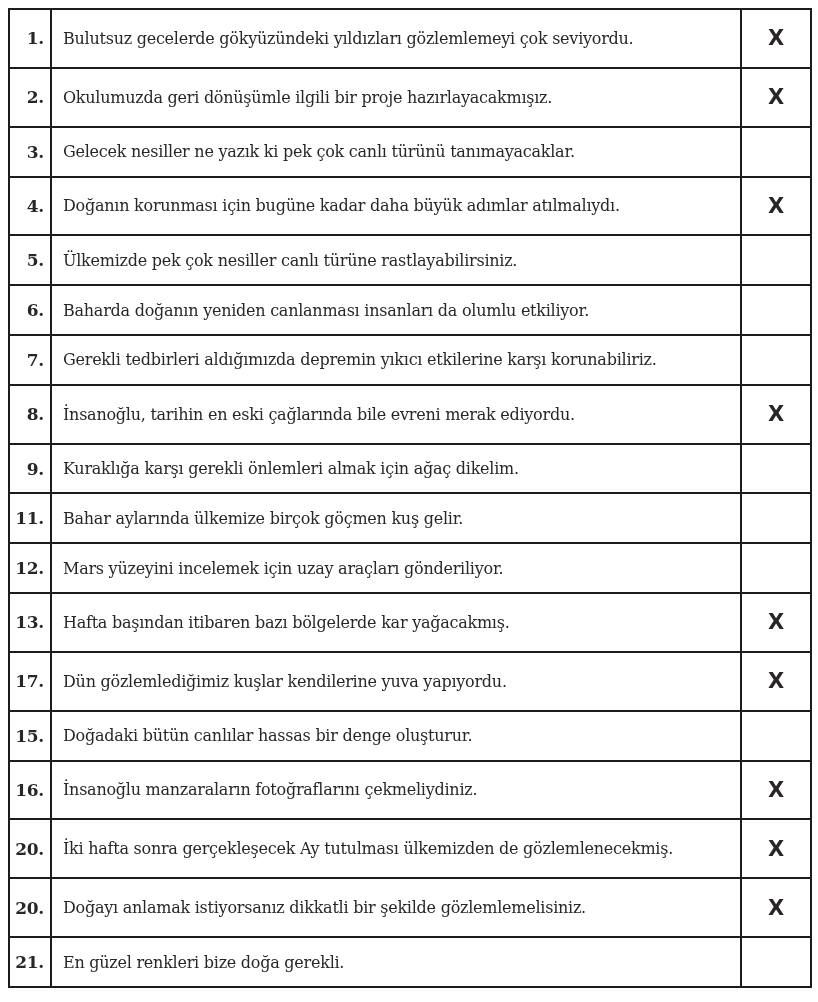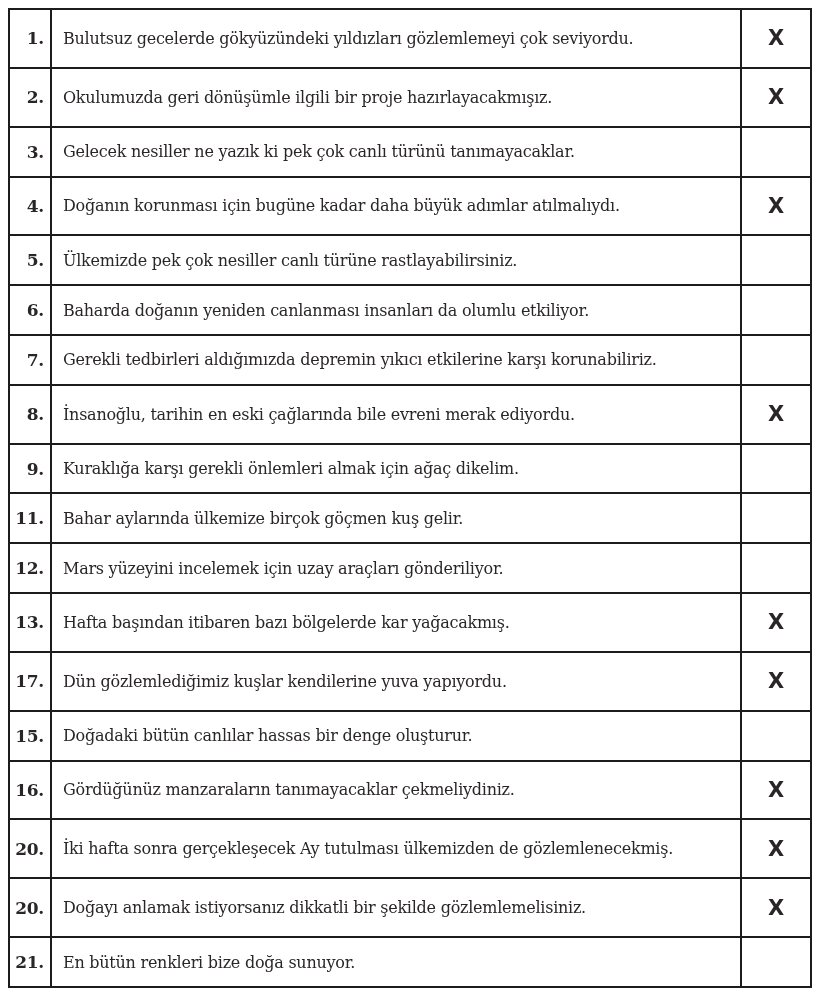--- a/index.html
+++ b/index.html
@@ -139,38 +139,38 @@
   </tr>
 
   <tr>
     <td class="num-cell">15.</td>
     <td class="sentence-cell">Doğadaki bütün canlılar hassas bir denge oluşturur.</td>
     <td class="mark-cell"></td>
   </tr>
 
   <tr>
     <td class="num-cell">16.</td>
-    <td class="sentence-cell">Gördüğünüz manzaraların tanımayacaklar çekmeliydiniz.</td>
+    <td class="sentence-cell">İnsanoğlu manzaraların fotoğraflarını çekmeliydiniz.</td>
     <td class="mark-cell">X</td>
   </tr>
 
 
   <tr>
     <td class="num-cell">20.</td>
     <td class="sentence-cell">İki hafta sonra gerçekleşecek Ay tutulması ülkemizden de gözlemlenecekmiş.</td>
     <td class="mark-cell">X</td>
   </tr>
 
 
   <tr>
     <td class="num-cell">20.</td>
     <td class="sentence-cell">Doğayı anlamak istiyorsanız dikkatli bir şekilde gözlemlemelisiniz.</td>
     <td class="mark-cell">X</td>
   </tr>
 
   <tr>
     <td class="num-cell">21.</td>
-    <td class="sentence-cell">En bütün renkleri bize doğa sunuyor.</td>
+    <td class="sentence-cell">En güzel renkleri bize doğa gerekli.</td>
     <td class="mark-cell"></td>
   </tr>
 </tbody>
   </table>
 </div>
 
 </body></html>

